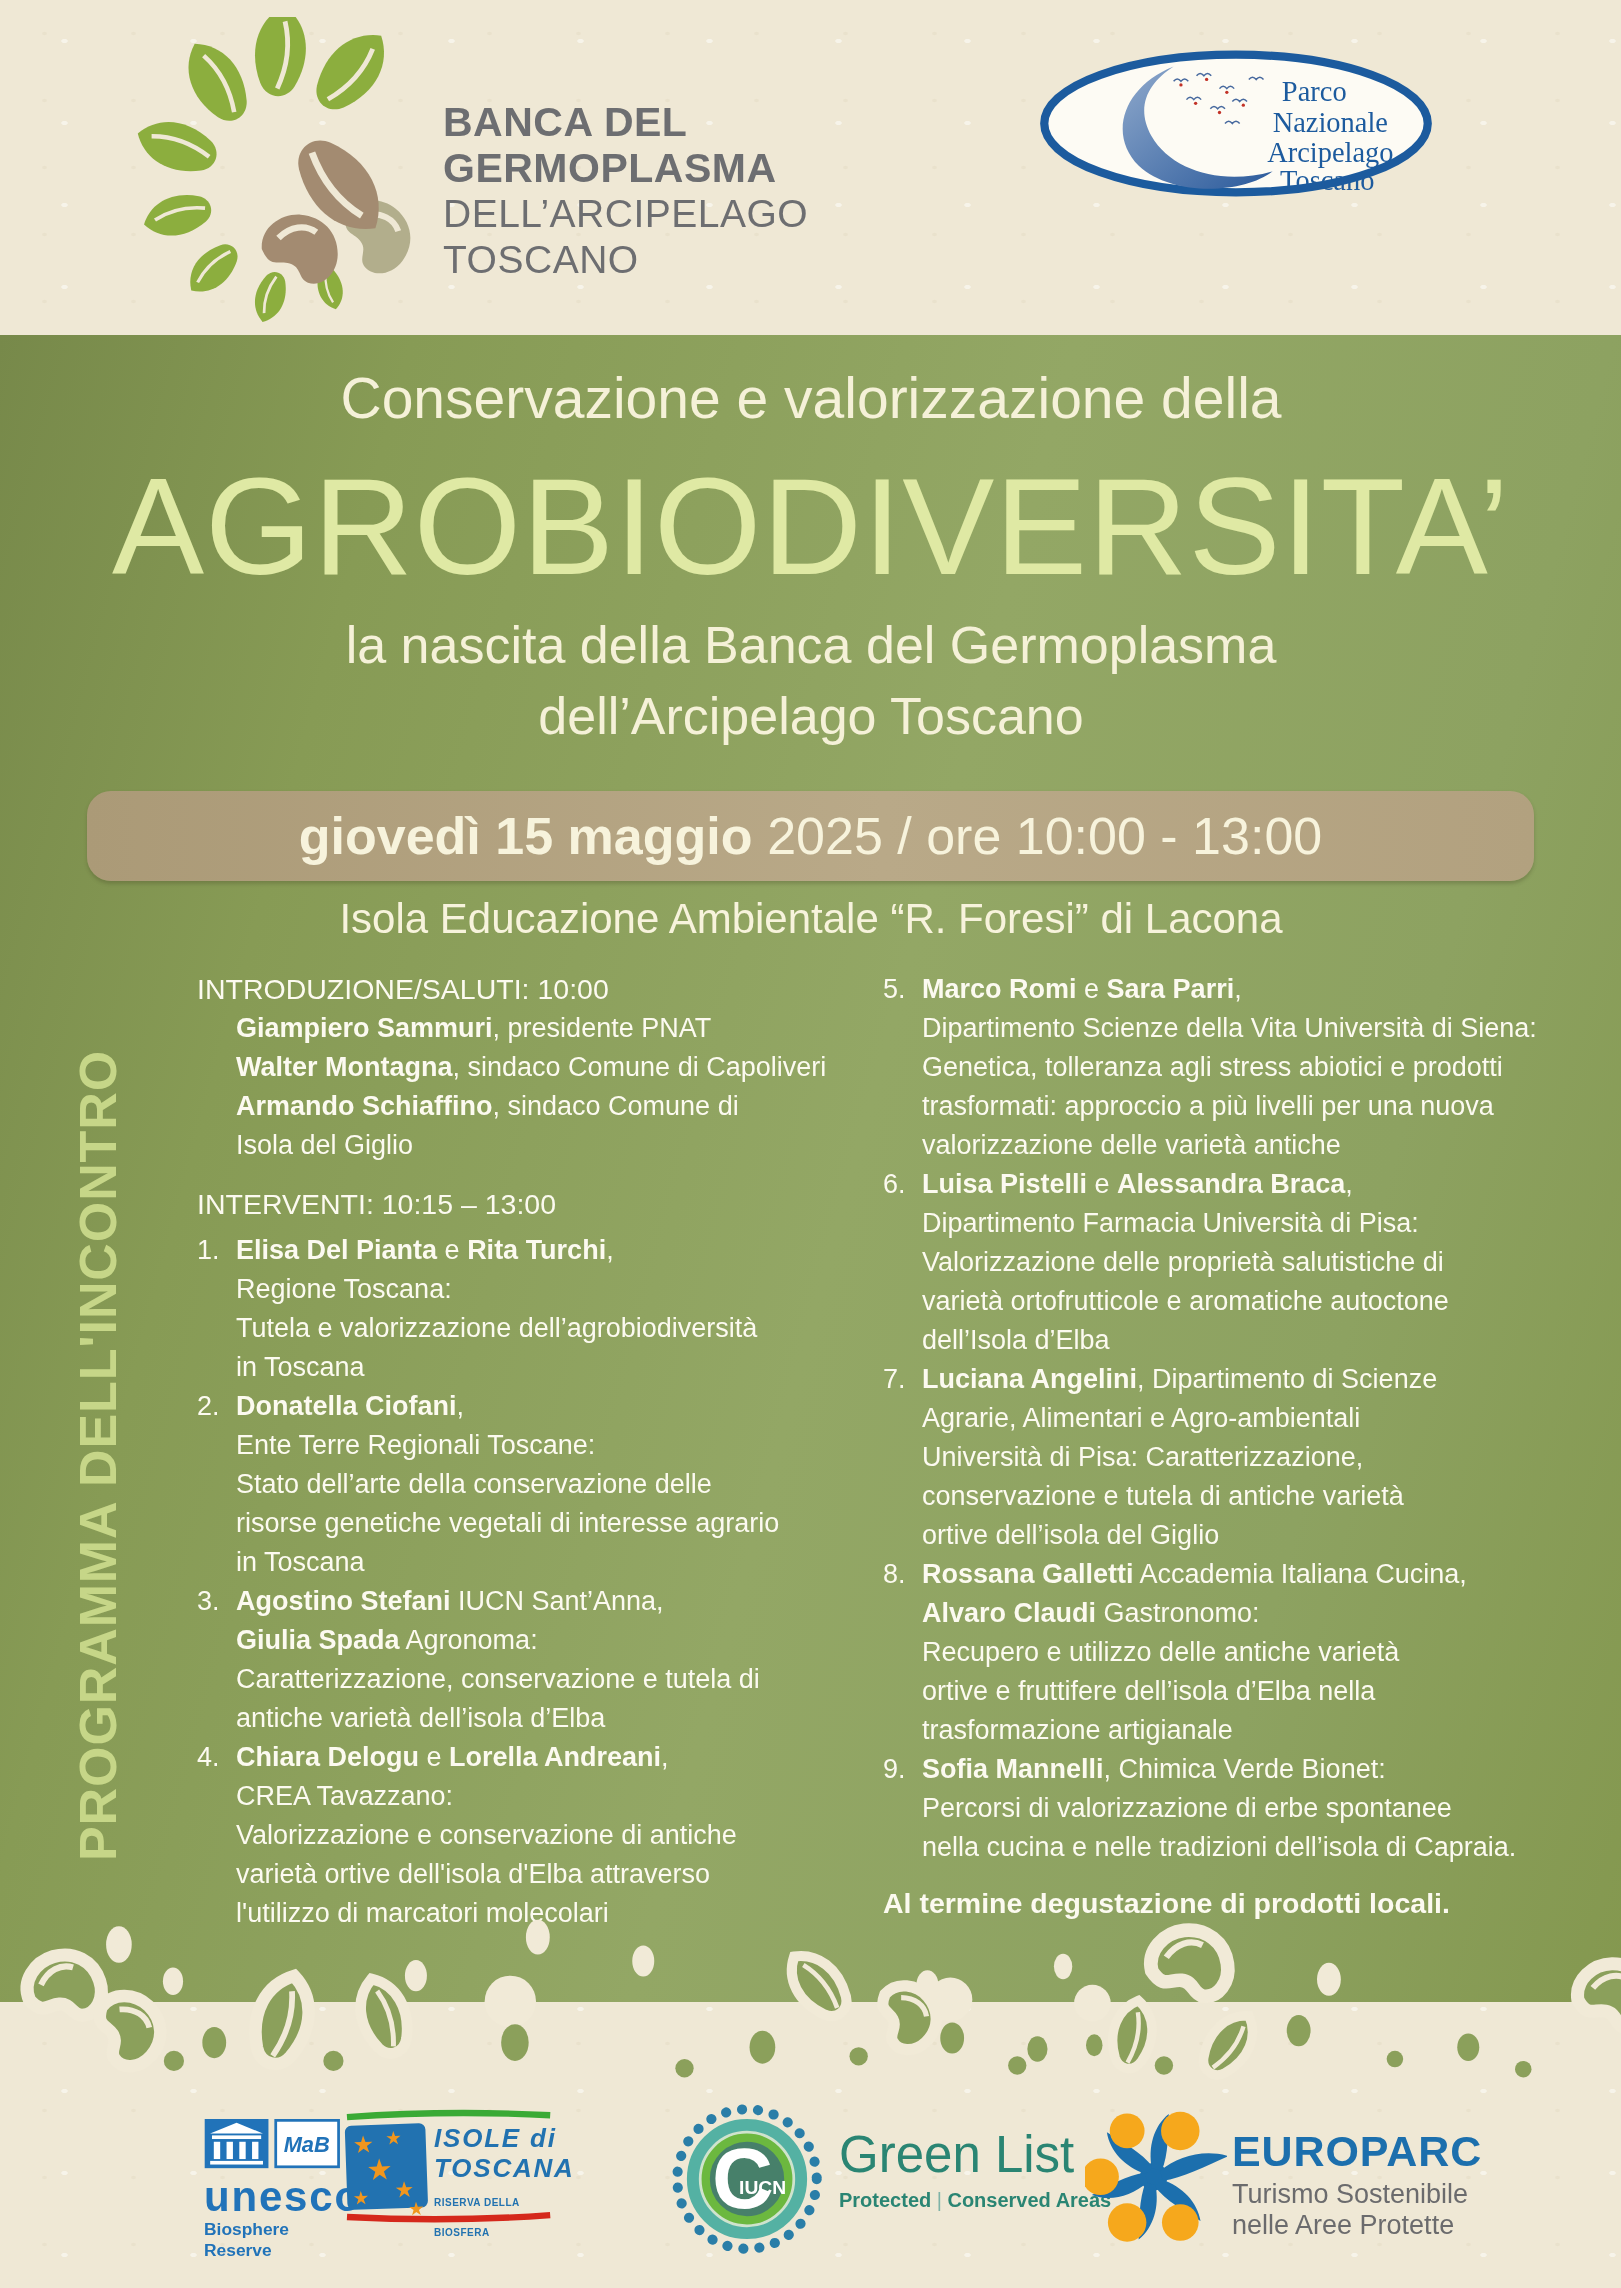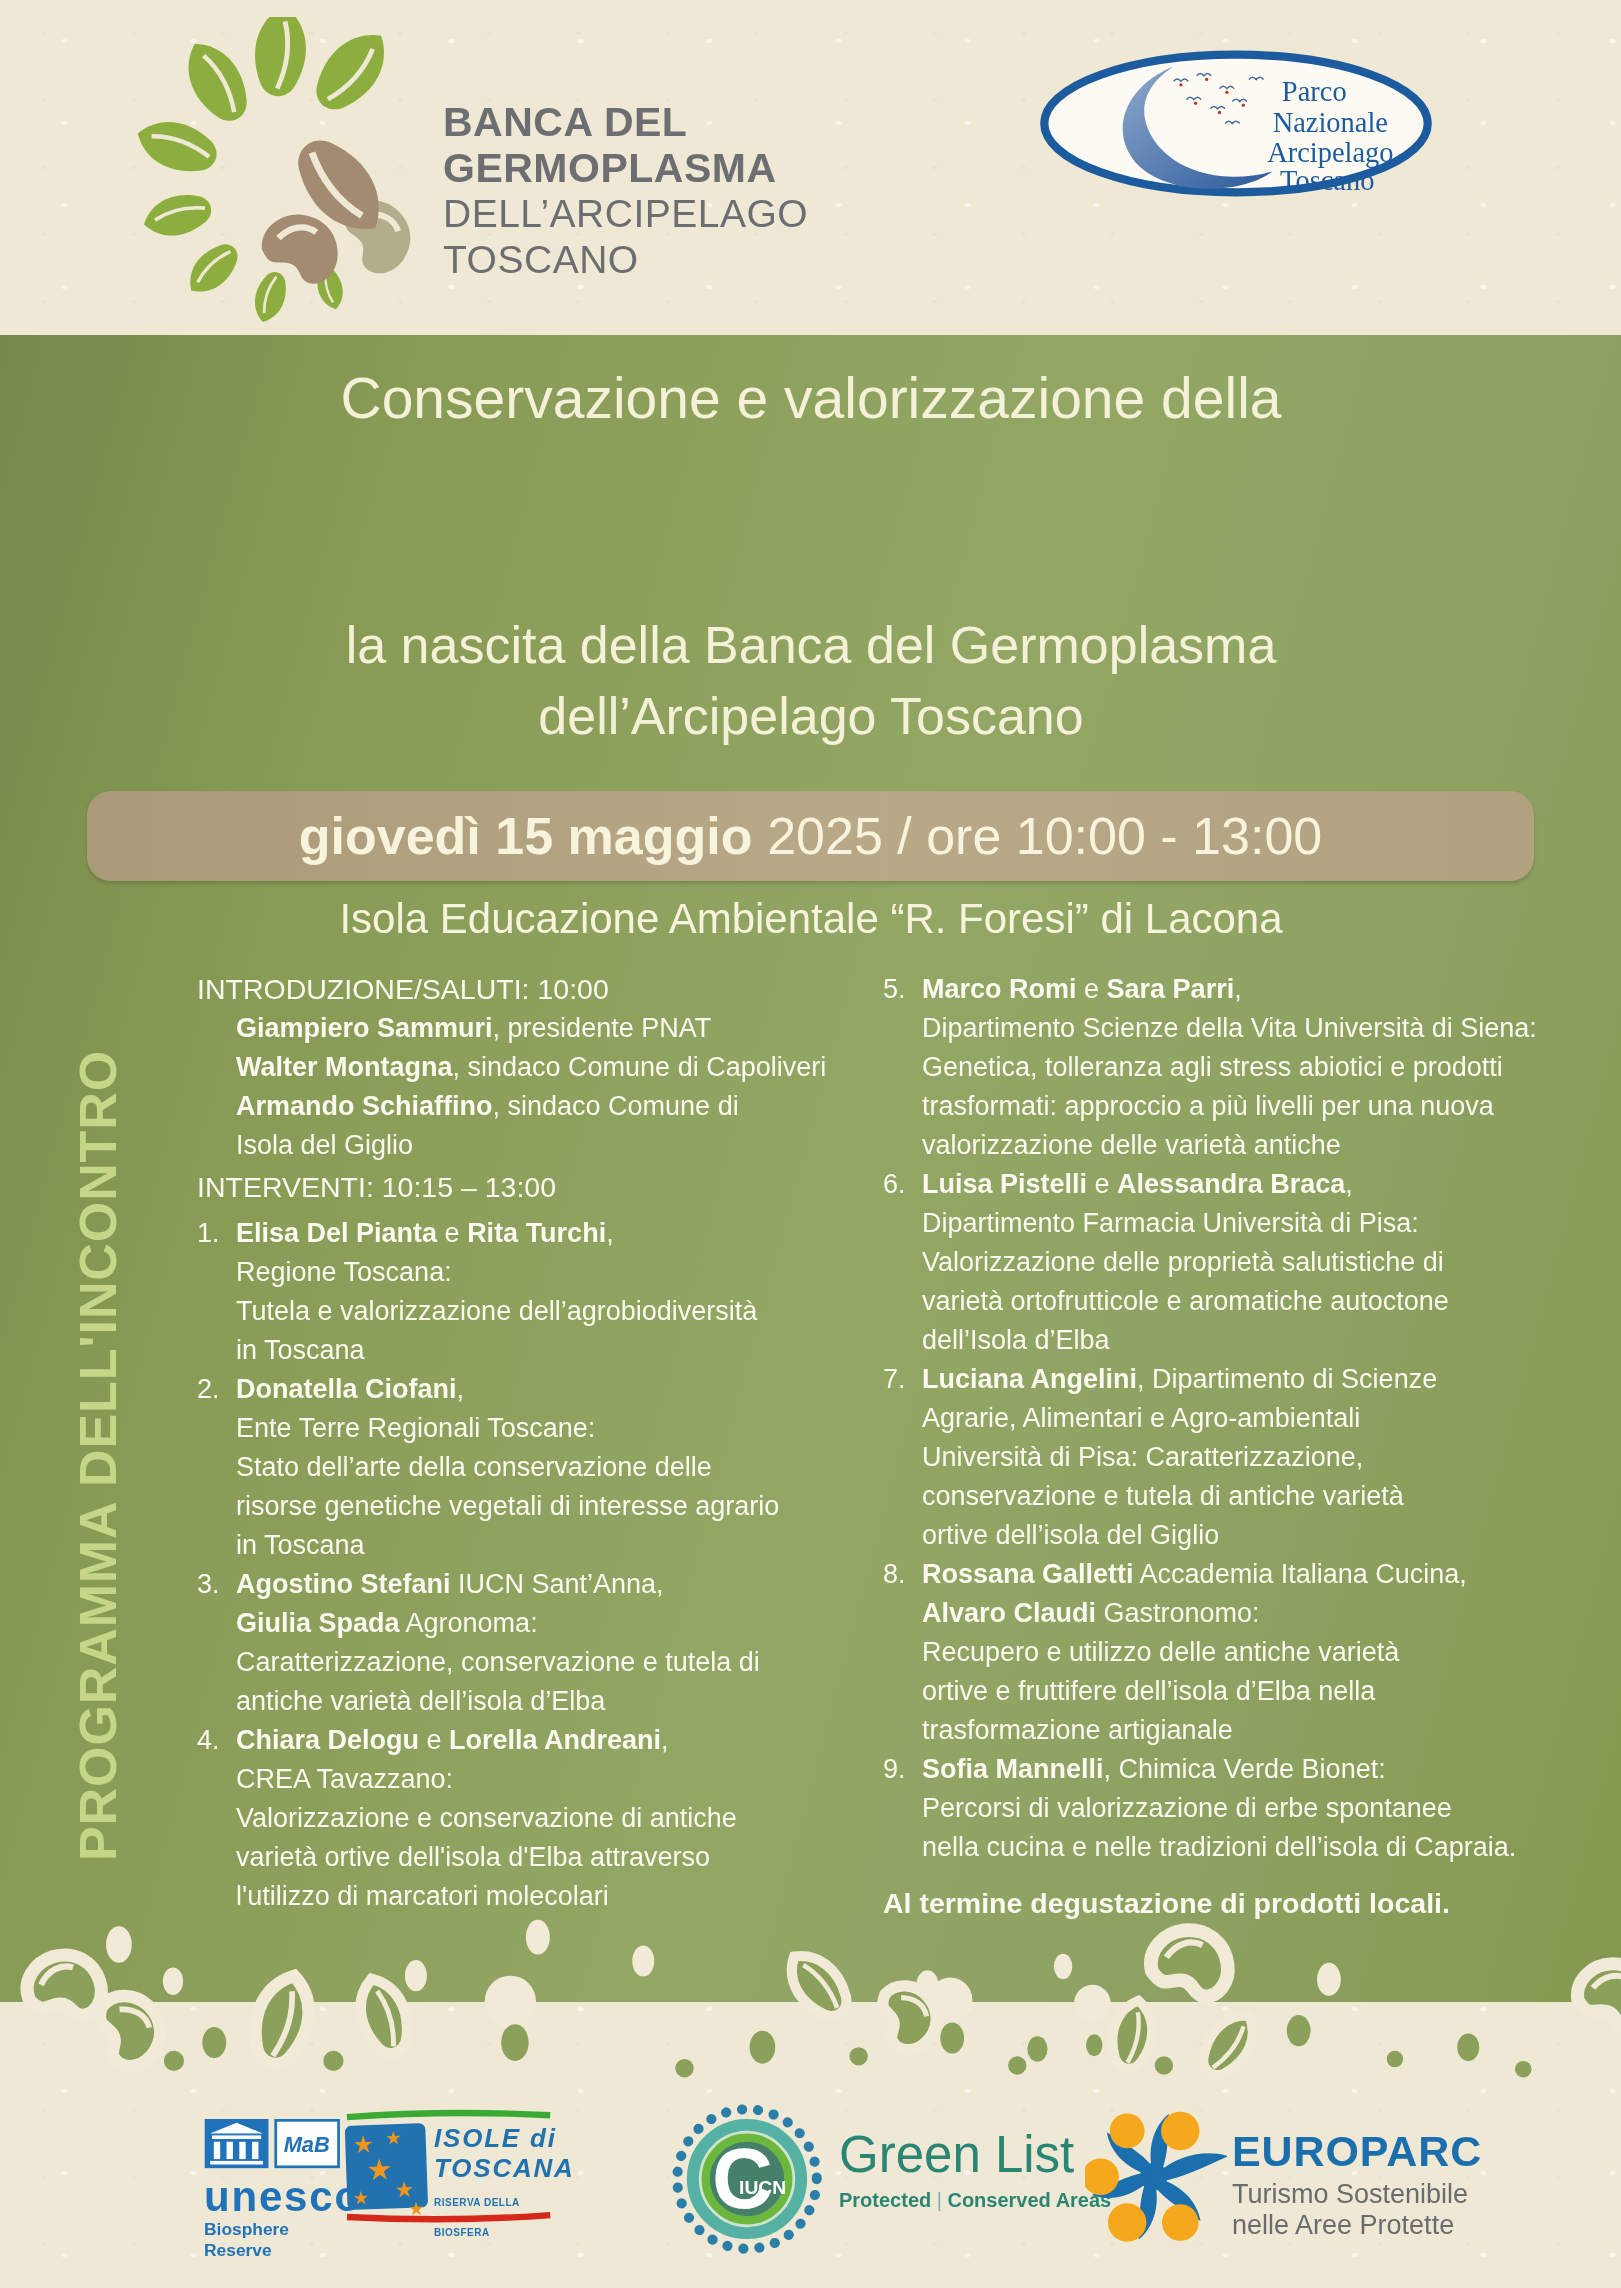--- a/index.html
+++ b/index.html
@@ -45,21 +45,21 @@
   .side-label{
     left:46px;top:624px;width:103px;height:992px;
     display:flex;align-items:center;justify-content:center;
     writing-mode:vertical-rl;transform:rotate(180deg);
     font-size:52px;font-weight:bold;color:#c6d688;letter-spacing:0.9px;white-space:nowrap;
   }
   .col{color:#fcfaf0;font-size:27px;line-height:39px;}
   .col-left{left:197px;top:635px;width:684px;}
   .col-right{left:883px;top:635px;width:712px;}
   .prog-header{font-size:28.5px;}
-  .hdr2{margin-top:3px;}
+  .hdr2{margin-top:20px;}
   .people{margin-bottom:0;}
   .person{margin-left:39px;white-space:pre-line;}
   .prog-item{display:grid;grid-template-columns:39px 1fr;}
   .item-body{white-space:pre-line;}
   b{font-weight:bold;}
   .closing{margin-top:16.5px;font-weight:bold;font-size:28.5px;}
 
   
   .unesco-wrap{left:204px;top:2119px;width:147px;color:#2173b9;}
   .unesco-word{font-size:42px;font-weight:bold;letter-spacing:1.8px;line-height:44px;margin-top:1.8px;}
@@ -171,20 +171,21 @@
   <g font-family="'Liberation Serif','DejaVu Serif',serif" font-size="31" fill="#1d5b9e">
     <text x="268" y="58">Parco</text>
     <text x="258" y="91">Nazionale</text>
     <text x="252" y="124">Arcipelago</text>
     <text x="266" y="154">Toscano</text>
   </g>
 </svg>
 
 <div class="abs green">
   <div class="abs center kicker">Conservazione e valorizzazione della</div>
+  <div class="abs center main-title">AGROBIODIVERSITA’</div>
   <div class="abs center sub1">la nascita della Banca del Germoplasma</div>
   <div class="abs center sub2">dell’Arcipelago Toscano</div>
 
   <div class="abs date-band">
     <span class="bold">giovedì 15 maggio</span>
     <span class="reg">2025 / ore 10:00 - 13:00</span>
   </div>
   <div class="abs center location">Isola Educazione Ambientale “R. Foresi” di Lacona</div>
 
   <div class="abs side-label">PROGRAMMA DELL'INCONTRO</div>

